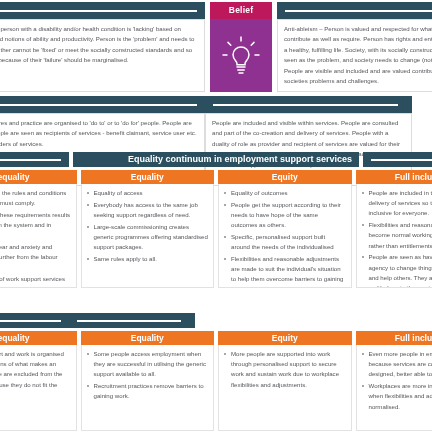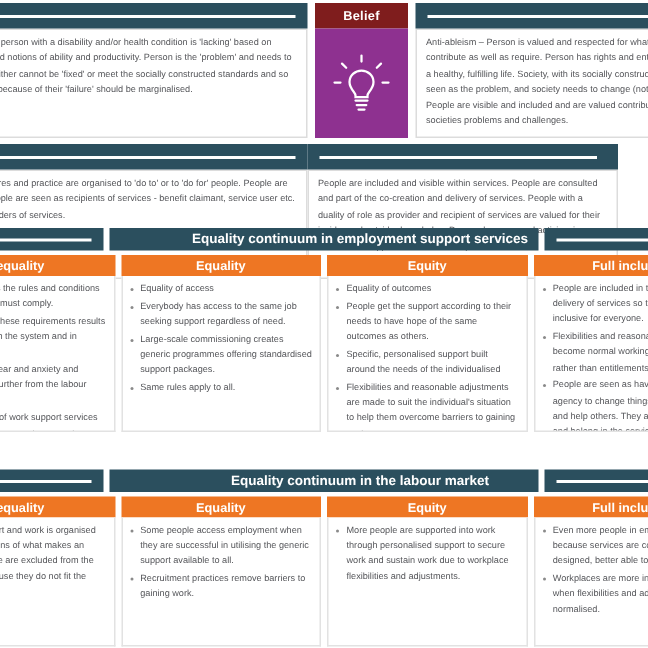--- a/index.html
+++ b/index.html
@@ -72,21 +72,21 @@
     height: 2px;
     background: #ffffff;
     top: 50%;
     margin-top: -1px;
   }
   .arrow-bar.left .shaft { left: 14px; right: 8px; }
   .arrow-bar.right .shaft { left: 8px; right: 14px; }
 
   
   .cap-label {
-    background: #7f1d1d;
+    background: #be185d;
     color: #ffffff;
     font-size: 8.5px;
     font-weight: bold;
     text-align: center;
     line-height: 17px;
     height: 17px;
     letter-spacing: 0.2px;
     overflow: hidden;
     white-space: nowrap;
   }
@@ -336,21 +336,20 @@
   </div>
 
   <div class="section section-2">
     <div class="continuum-head">
       <div class="side">
         <div class="arrow-bar left">
 
           <span class="shaft"></span>
         </div>
       </div>
-      <div class="mid">Equality continuum in the labour market</div>
       <div class="side">
         <div class="arrow-bar right">
           <span class="shaft"></span>
 
         </div>
       </div>
     </div>
 
     <div class="cols">
       <div class="col">

